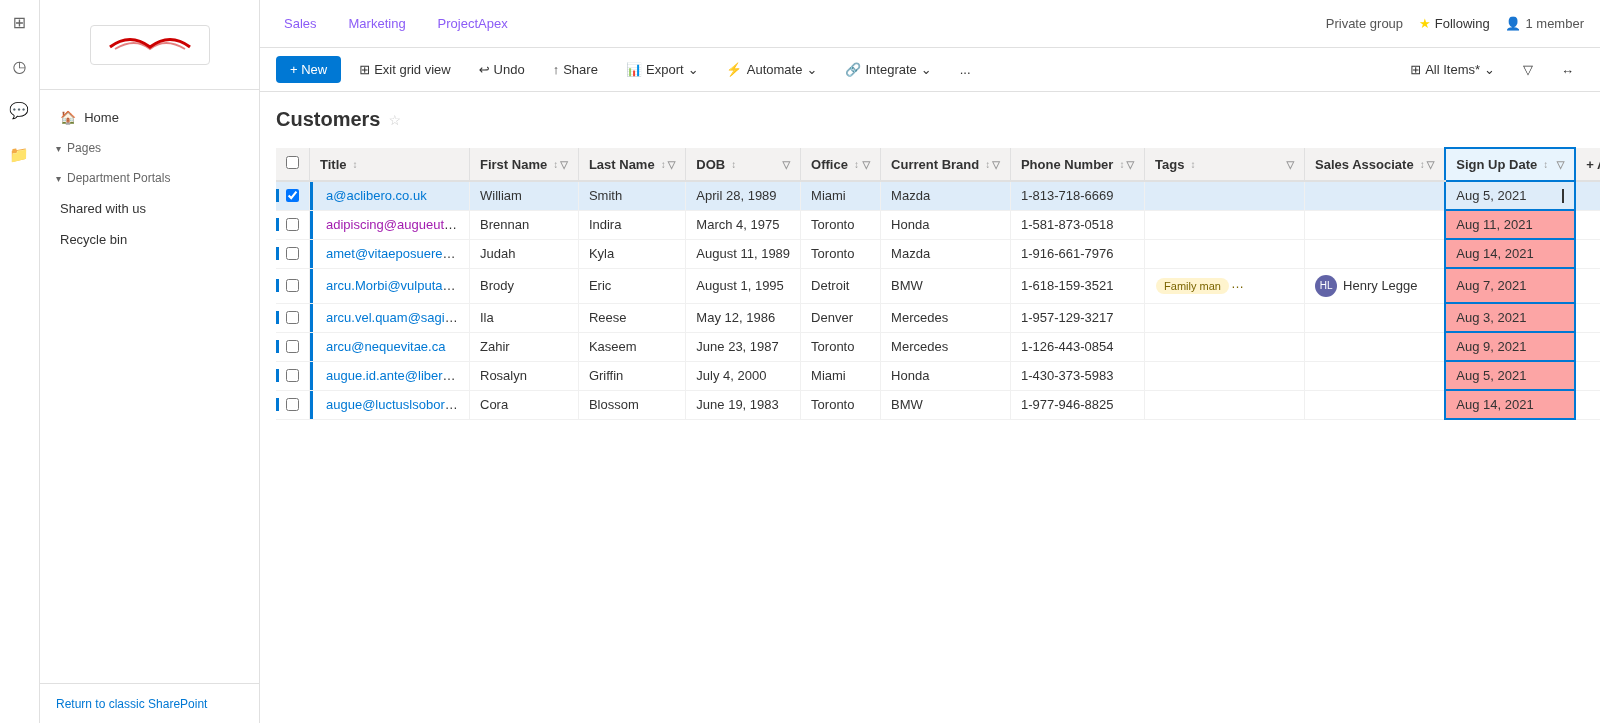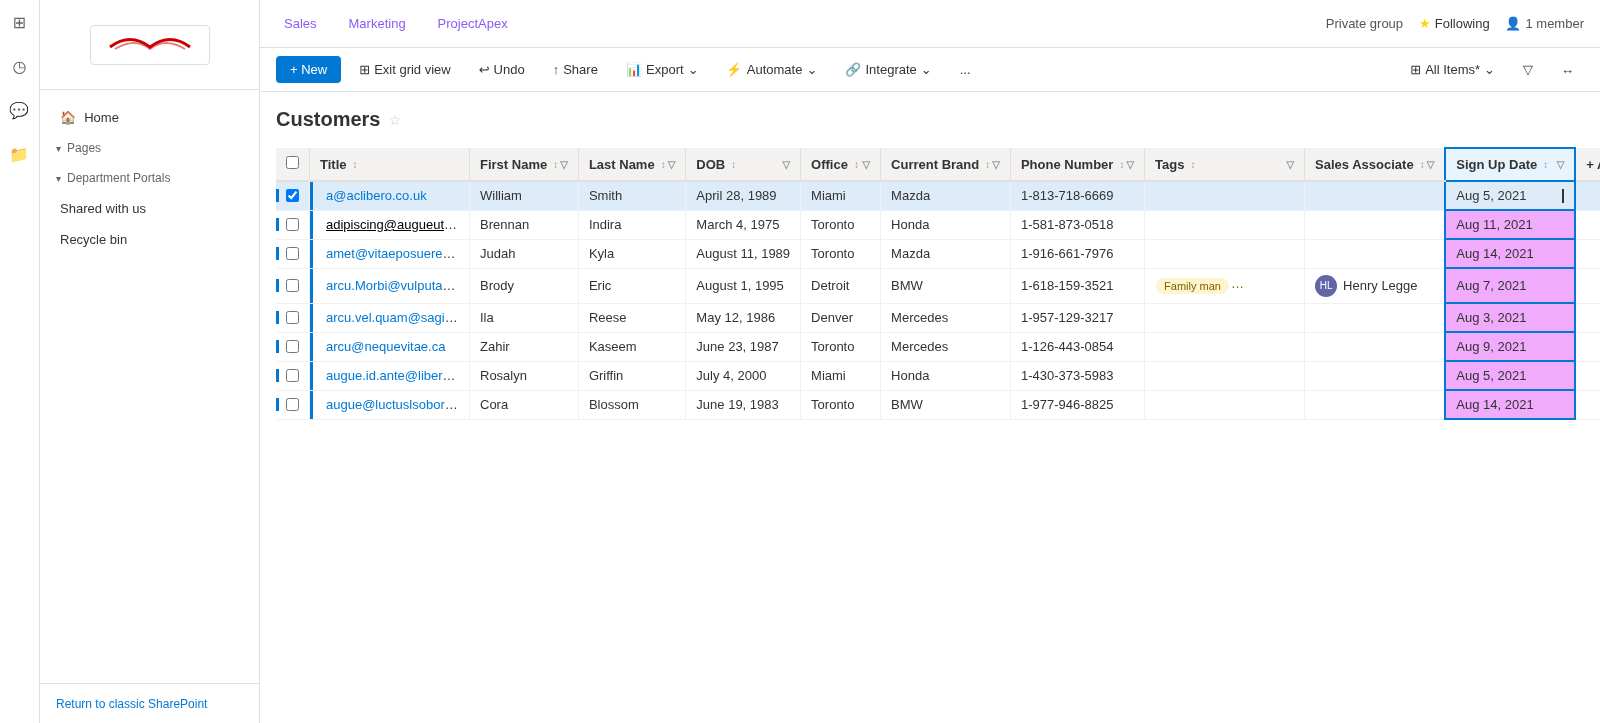--- a/index.html
+++ b/index.html
@@ -242,21 +242,21 @@
       justify-content: center;
       flex-shrink: 0;
     }
     .signup-header-active {
       border: 2px solid #0078d4 !important;
       background: #e8f4fd !important;
     }
     .signup-cell-active {
       border-left: 2px solid #0078d4 !important;
       border-right: 2px solid #0078d4 !important;
-      background: #f0abfc;
+      background: #fca5a5;
     }
 
     .sort-icon { font-size: 10px; color: #999; margin-left: 4px; }
     .filter-icon { font-size: 10px; color: #999; margin-left: 2px; }
     .th-content { display: flex; align-items: center; justify-content: space-between; }
     .th-label { display: flex; align-items: center; gap: 2px; }
   </style>
 </head>
 <body>
 
@@ -501,21 +501,21 @@
             </td>
             <td class="col-addcol"></td>
           </tr>
           <tr>
             <td class="col-checkbox">
               <div style="display: flex; align-items: center; gap: 4px; position: relative;">
                 <div style="width: 3px; height: 100%; background: rgb(0, 120, 212); position: absolute; left: -10px; top: 0px;"></div>
                 <input type="checkbox" style="">
               </div>
             </td>
-            <td class="col-title" style="position: relative;"><div style="width: 3px; height: 100%; background: rgb(0, 120, 212); position: absolute; left: 0px; top: 0px;"></div><span style="color: #000000; cursor: pointer; padding-left: 6px; text-decoration: underline;">adipiscing@augueut.ca</span></td>
+            <td class="col-title" style="position: relative;"><div style="width: 3px; height: 100%; background: rgb(0, 120, 212); position: absolute; left: 0px; top: 0px;"></div><span style="color: #a21caf; cursor: pointer; padding-left: 6px;">adipiscing@augueut.ca</span></td>
             <td class="col-firstname">Brennan</td>
             <td class="col-lastname">Indira</td>
             <td class="col-dob">March 4, 1975</td>
             <td class="col-office">Toronto</td>
             <td class="col-brand">Honda</td>
             <td class="col-phone">1-581-873-0518</td>
             <td class="col-tags"></td>
             <td class="col-associate"></td>
             <td class="col-signup signup-cell-active">Aug 11, 2021</td>
             <td class="col-addcol"></td>

